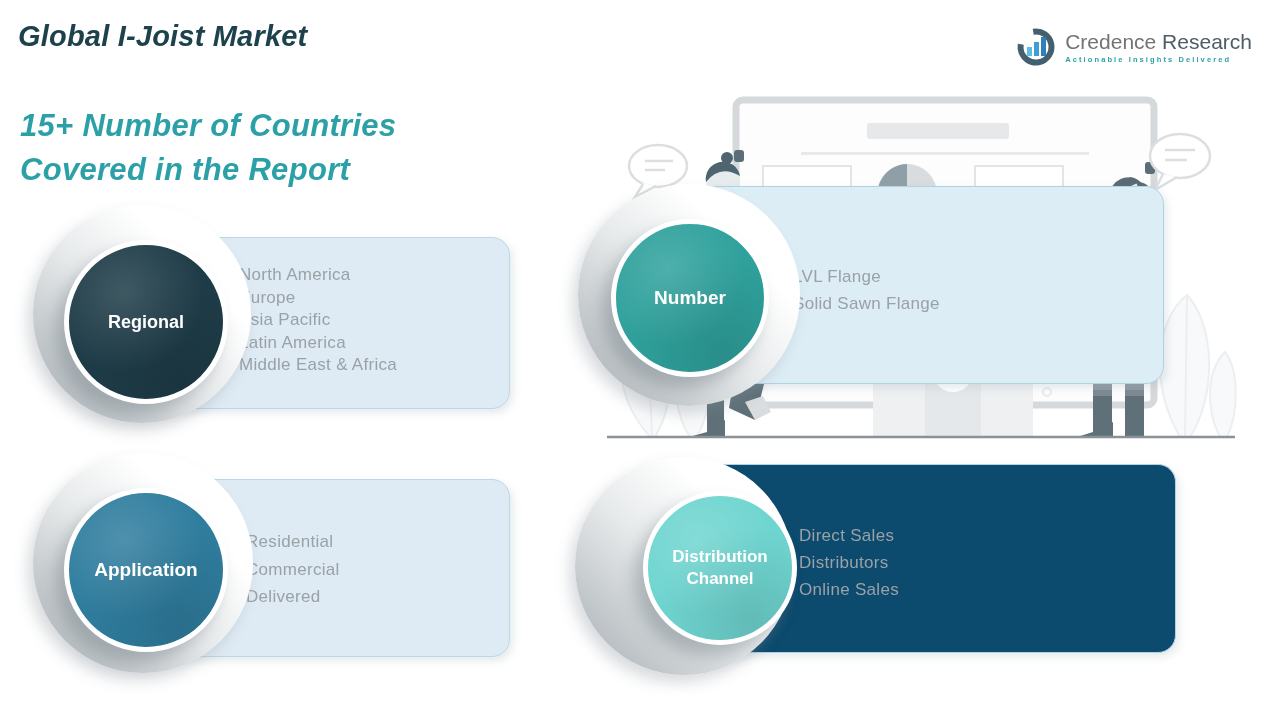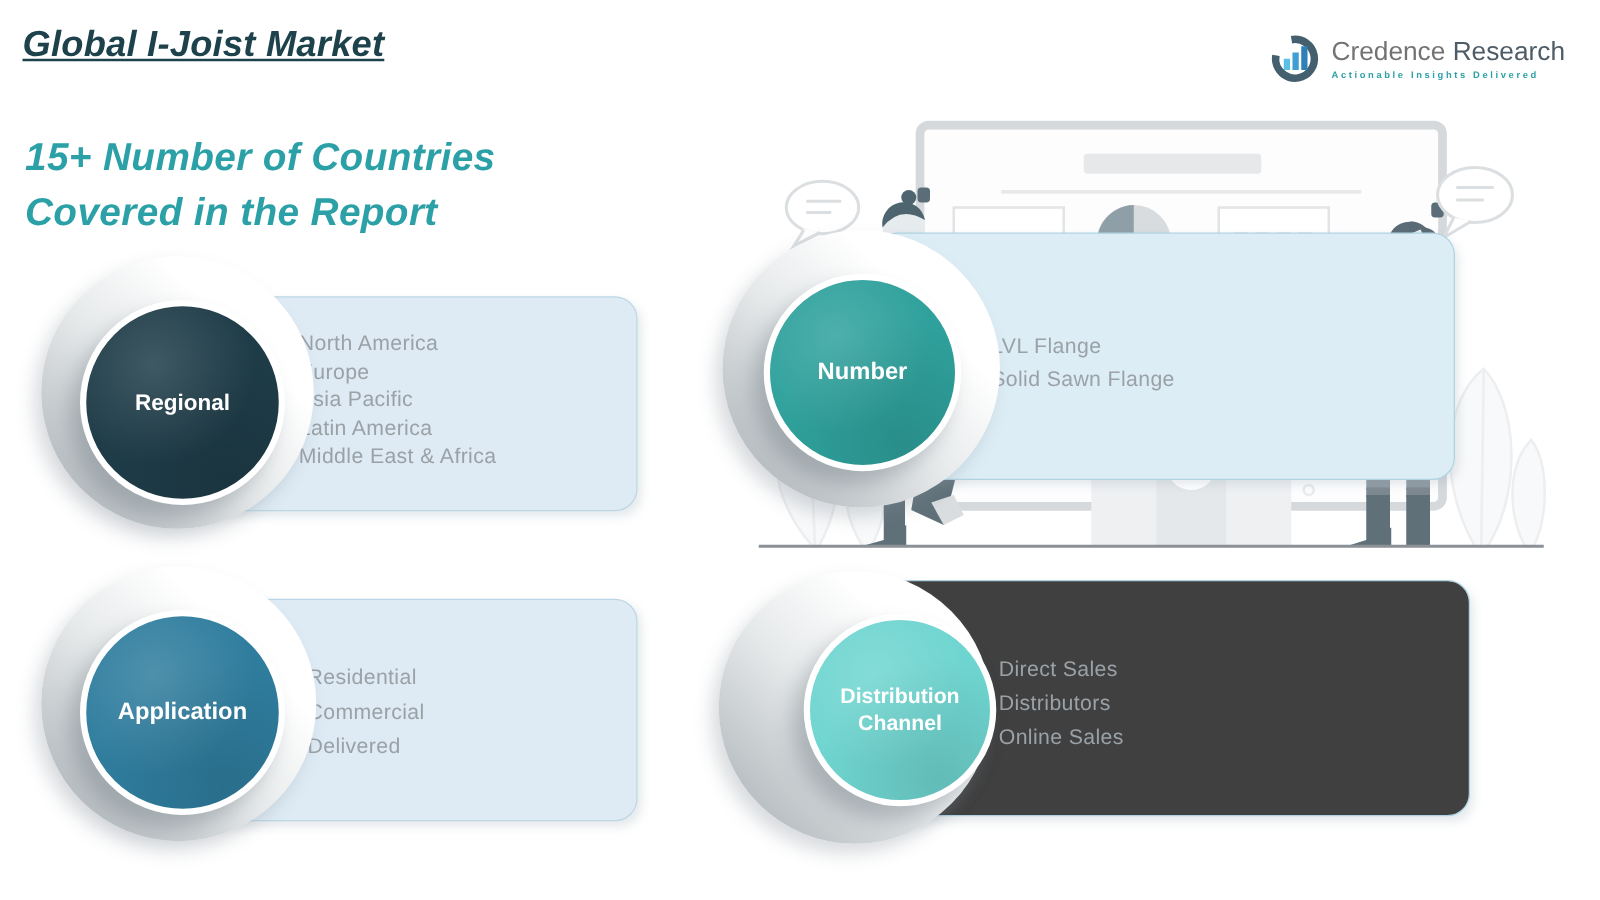--- a/index.html
+++ b/index.html
@@ -6,21 +6,21 @@
   .canvas{
     position:relative;width:1280px;height:720px;overflow:hidden;background:#ffffff;
     font-family:"Liberation Sans",sans-serif;
   }
   
   .page-title{
     position:absolute;left:18px;top:20px;margin:0;
     font-size:29px;font-weight:700;color:#1d424c;letter-spacing:.2px;
     display:flex;gap:9px;align-items:baseline;white-space:nowrap;
   }
-  .page-title .t-italic{font-style:italic;text-decoration:underline;}
+  .page-title .t-italic{font-style:italic;}
   .logo{position:absolute;right:28px;top:26px;display:flex;align-items:center;gap:8px;}
   .logo .brand{font-size:21px;font-weight:400;line-height:22px;white-space:nowrap;}
   .logo .brand .b1{color:#737373;text-align:right;}
   .logo .brand .b2{color:#4d5c66;}
   .logo .tagline{font-size:7.5px;font-weight:700;color:#2ba1a7;letter-spacing:2.1px;margin-top:2px;white-space:nowrap;}
   
   .headline{
     position:absolute;left:20px;top:104px;
     font-size:31px;line-height:44px;font-weight:700;font-style:italic;
     color:#2ba1a7;letter-spacing:.3px;
@@ -203,21 +203,21 @@
       <div>Residential</div>
       <div>Commercial</div>
       <div>Delivered</div>
     </div>
   </div>
   <div class="ring" style="left:33px;top:453px;width:220px;height:220px;"></div>
   <div class="bubble" style="left: 64px; top: 488px; width: 164px; height: 164px; font-size: 19px; background-color: rgb(47, 125, 158);">
     <span>Application</span>
   </div>
 
-  <div class="panel" style="left:709px;top:464px;width:465px;height:187px;background:#404040;border-color:#b0d3e2;text-decoration:underline;">
+  <div class="panel" style="left:709px;top:464px;width:465px;height:187px;background:#0c4a6e;border-color:#b0d3e2;text-decoration:underline;">
     <div class="list" style="left:89px;top:57px;line-height:27px;">
       <div>Direct Sales</div>
       <div>Distributors</div>
       <div>Online Sales</div>
     </div>
   </div>
   <div class="ring" style="left:575px;top:457px;width:218px;height:218px;"></div>
   <div class="bubble" style="left: 643px; top: 491px; width: 154px; height: 154px; font-size: 17px; line-height: 1.3; background-color: rgb(111, 213, 208);">
     <span style="display:block;width:112px;">Distribution Channel</span>
   </div>

